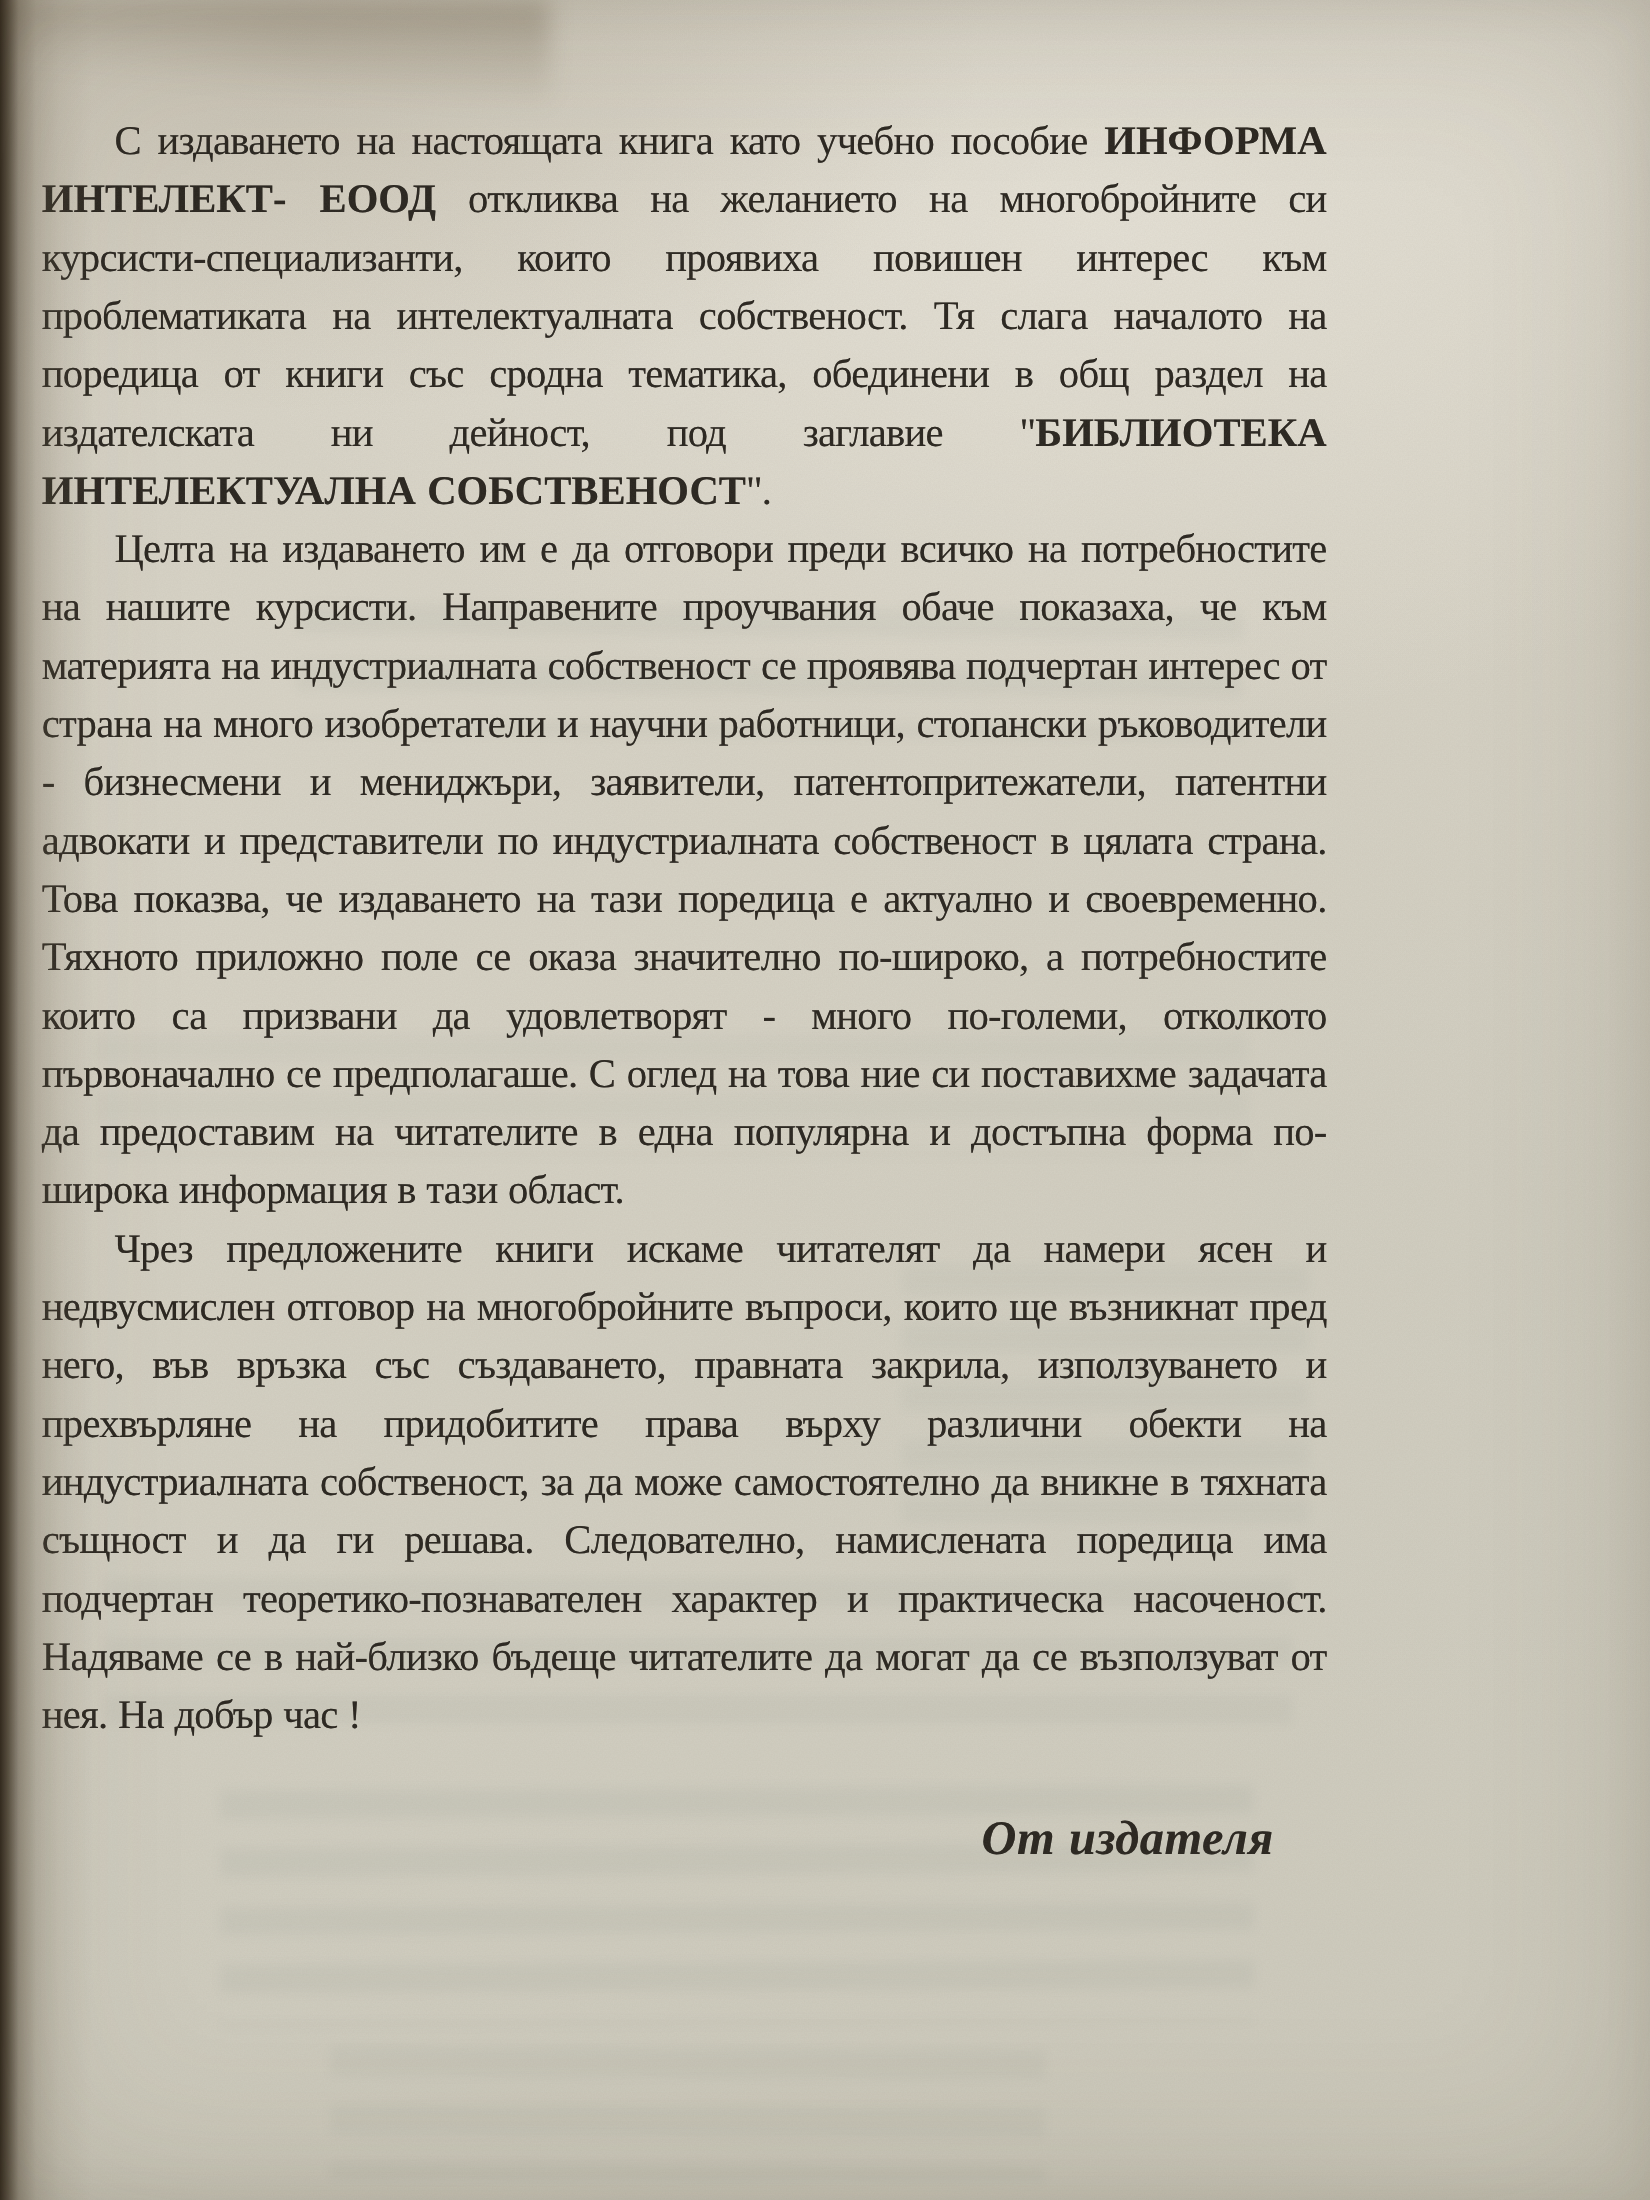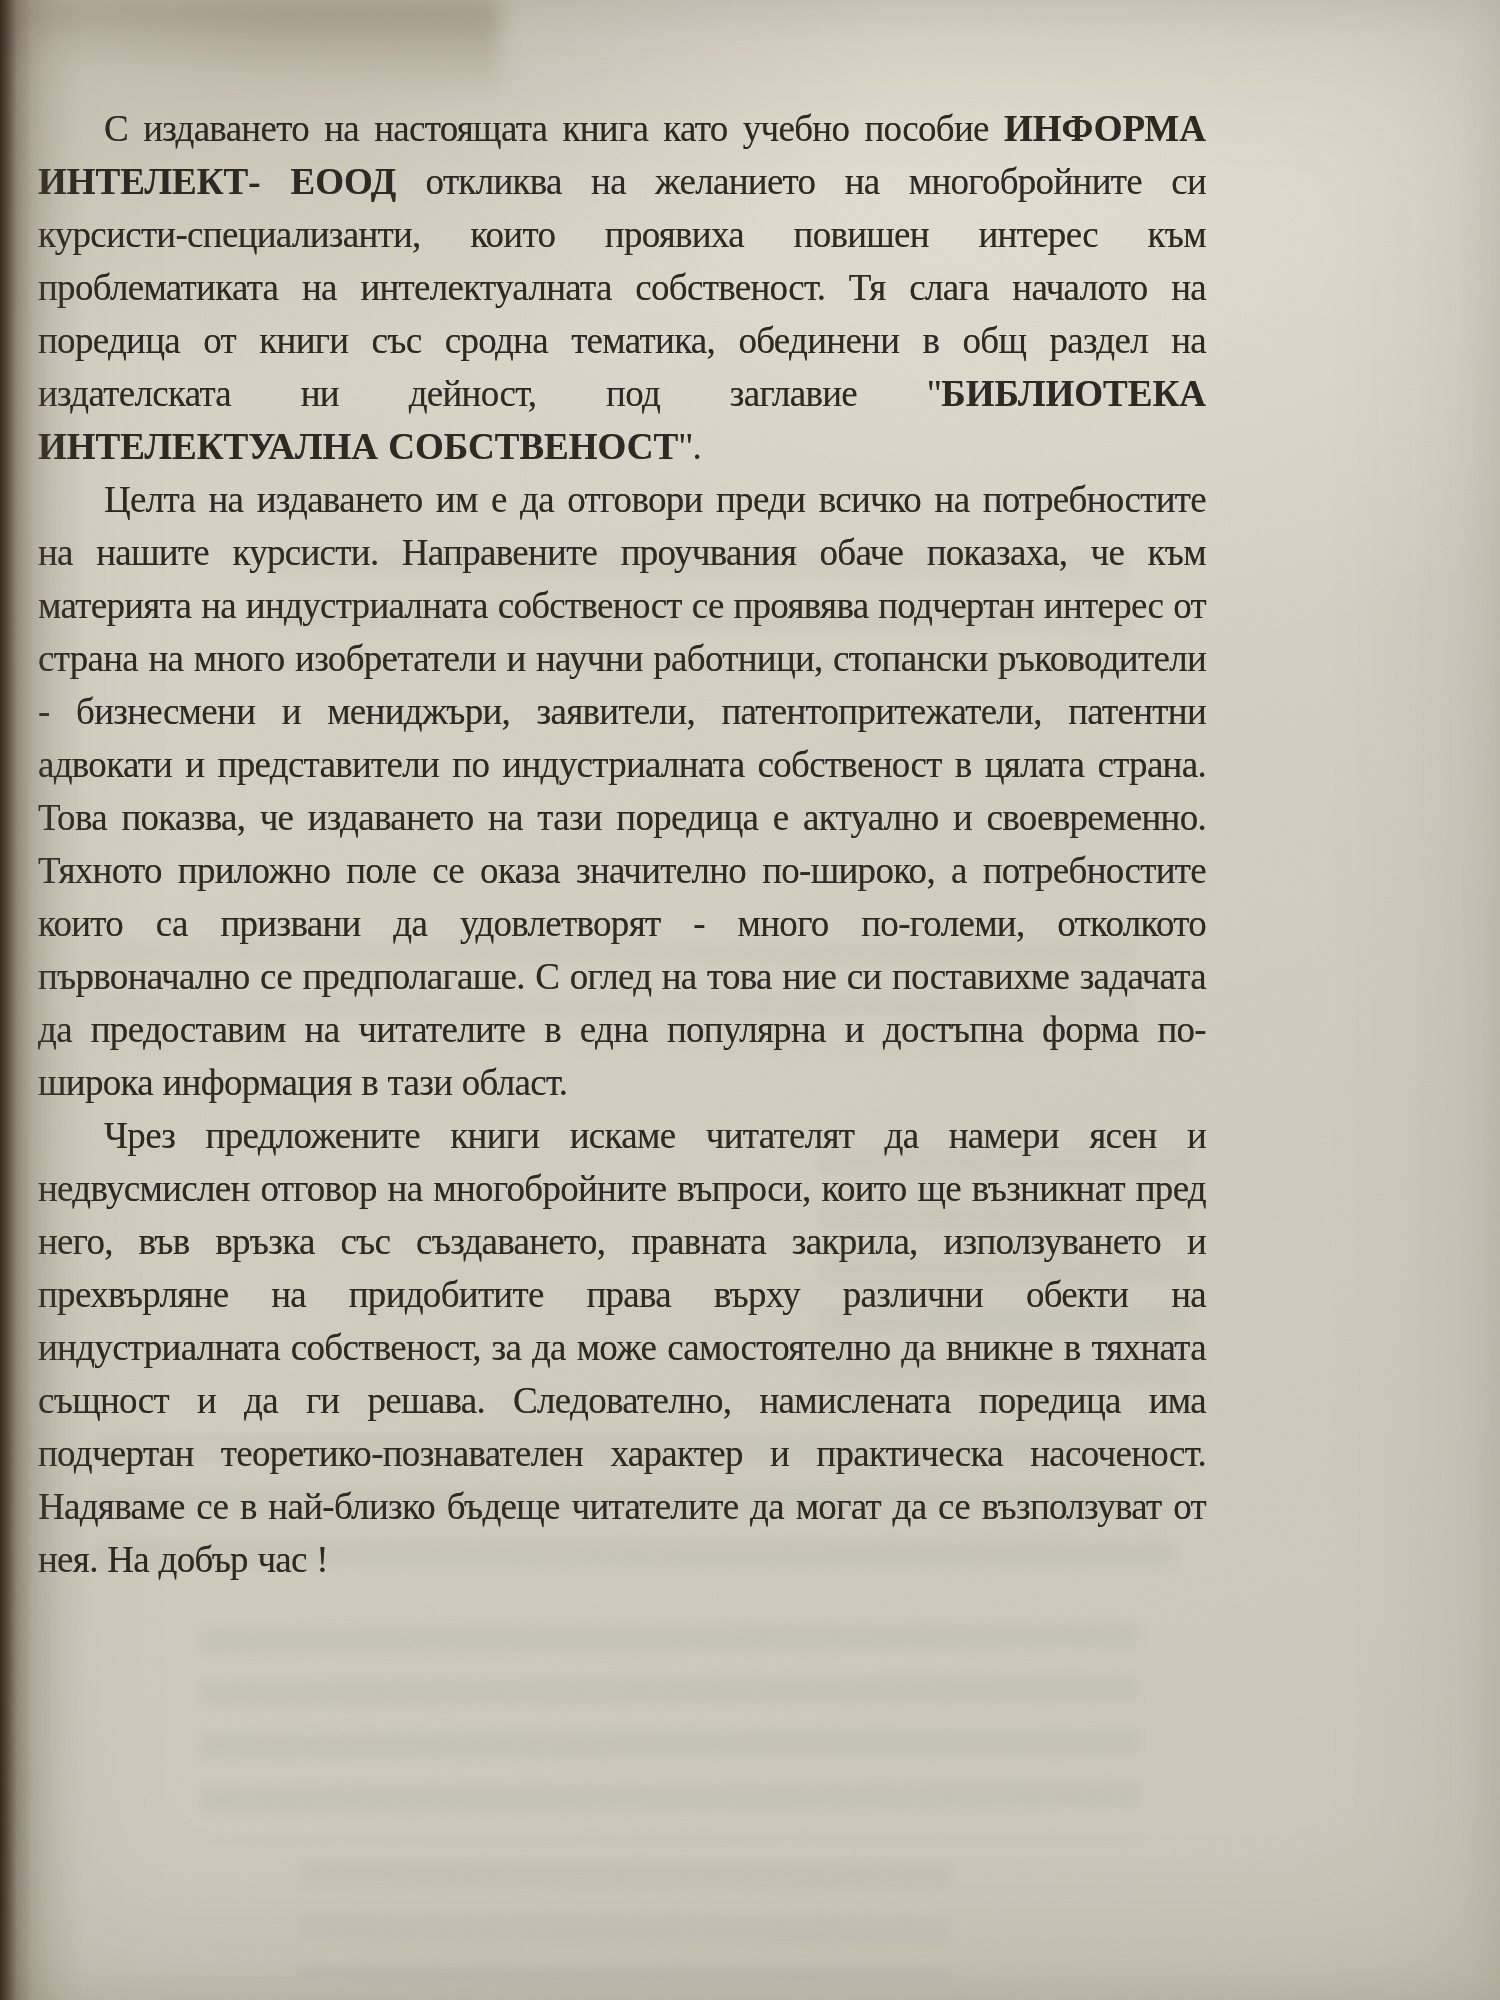--- a/index.html
+++ b/index.html
@@ -70,20 +70,23 @@
   <div class="ghost g4"></div>
   <div class="ghost g5"></div>
   <div class="ghost g6"></div>
 
   <div class="text-block">
     <div class="paras">
         <p class="para"><span>С издаването на настоящата книга като учебно пособие </span><b>ИНФОРМА ИНТЕЛЕКТ- ЕООД</b><span> откликва на желанието на многобройните си курсисти-специализанти, които проявиха повишен интерес към проблематиката на интелектуалната собственост. Тя слага началото на поредица от книги със сродна тематика, обединени в общ раздел на издателската ни дейност, под заглавие "</span><b>БИБЛИОТЕКА ИНТЕЛЕКТУАЛНА СОБСТВЕНОСТ</b><span>".</span></p>
         <p class="para"><span>Целта на издаването им е да отговори преди всичко на потребностите на нашите курсисти. Направените проучвания обаче показаха, че към материята на индустриалната собственост се проявява подчертан интерес от страна на много изобретатели и научни работници, стопански ръководители - бизнесмени и мениджъри, заявители, патентопритежатели, патентни адвокати и представители по индустриалната собственост в цялата страна. Това показва, че издаването на тази поредица е актуално и своевременно. Тяхното приложно поле се оказа значително по-широко, а потребностите които са призвани да удовлетворят - много по-големи, отколкото първоначално се предполагаше. С оглед на това ние си поставихме задачата да предоставим на читателите в една популярна и достъпна форма по-широка информация в тази област.</span></p>
         <p class="para"><span>Чрез предложените книги искаме читателят да намери ясен и недвусмислен отговор на многобройните въпроси, които ще възникнат пред него, във връзка със създаването, правната закрила, използуването и прехвърляне на придобитите права върху различни обекти на индустриалната собственост, за да може самостоятелно да вникне в тяхната същност и да ги решава. Следователно, намислената поредица има подчертан теоретико-познавателен характер и практическа насоченост. Надяваме се в най-близко бъдеще читателите да могат да се възползуват от нея. На добър час !</span></p>
       </div>
+    <div class="signature-row">
+      <span class="signature">От издателя</span>
+    </div>
   </div>
 
   <svg class="grain" width="1500" height="2000" aria-hidden="true">
     <filter id="grainF" x="0" y="0" width="100%" height="100%">
       <feTurbulence type="fractalNoise" baseFrequency="0.8" numOctaves="3" seed="11"></feTurbulence>
       <feColorMatrix type="matrix" values="0 0 0 0 0.30  0 0 0 0 0.27  0 0 0 0 0.21  0 0 0 0.16 0"></feColorMatrix>
     </filter>
     <rect width="1500" height="2000" filter="url(#grainF)"></rect>
   </svg>
 

